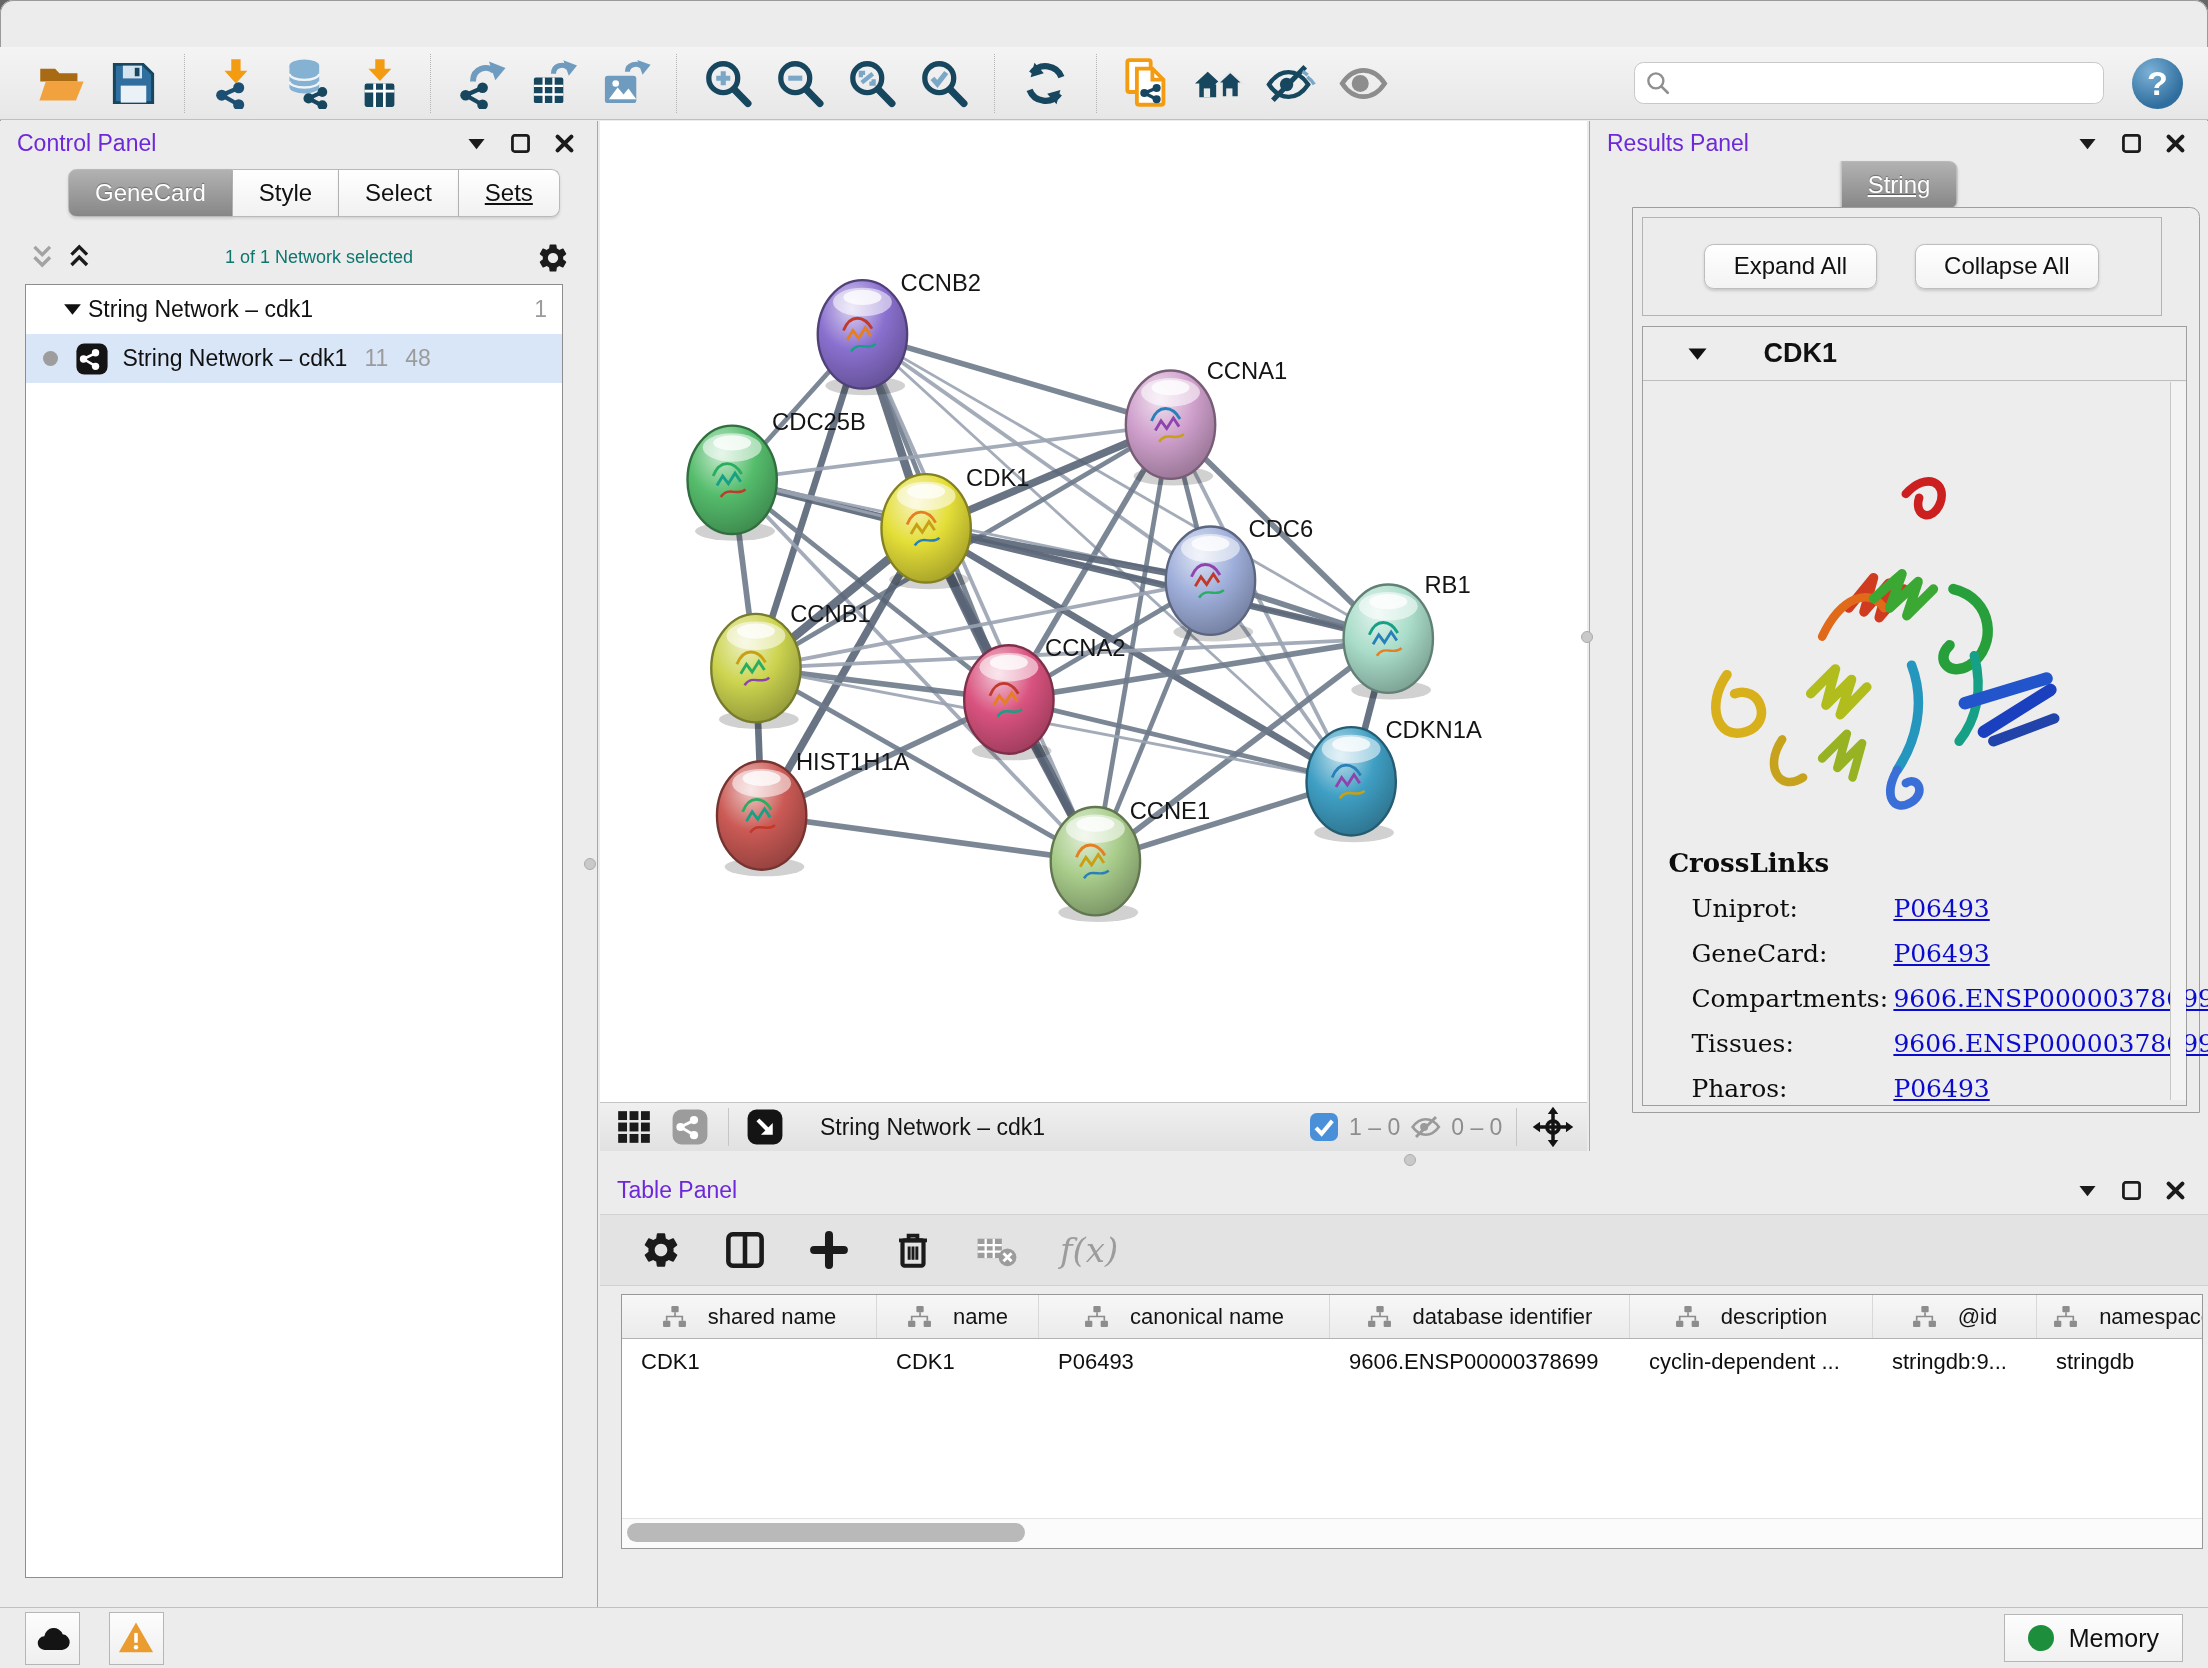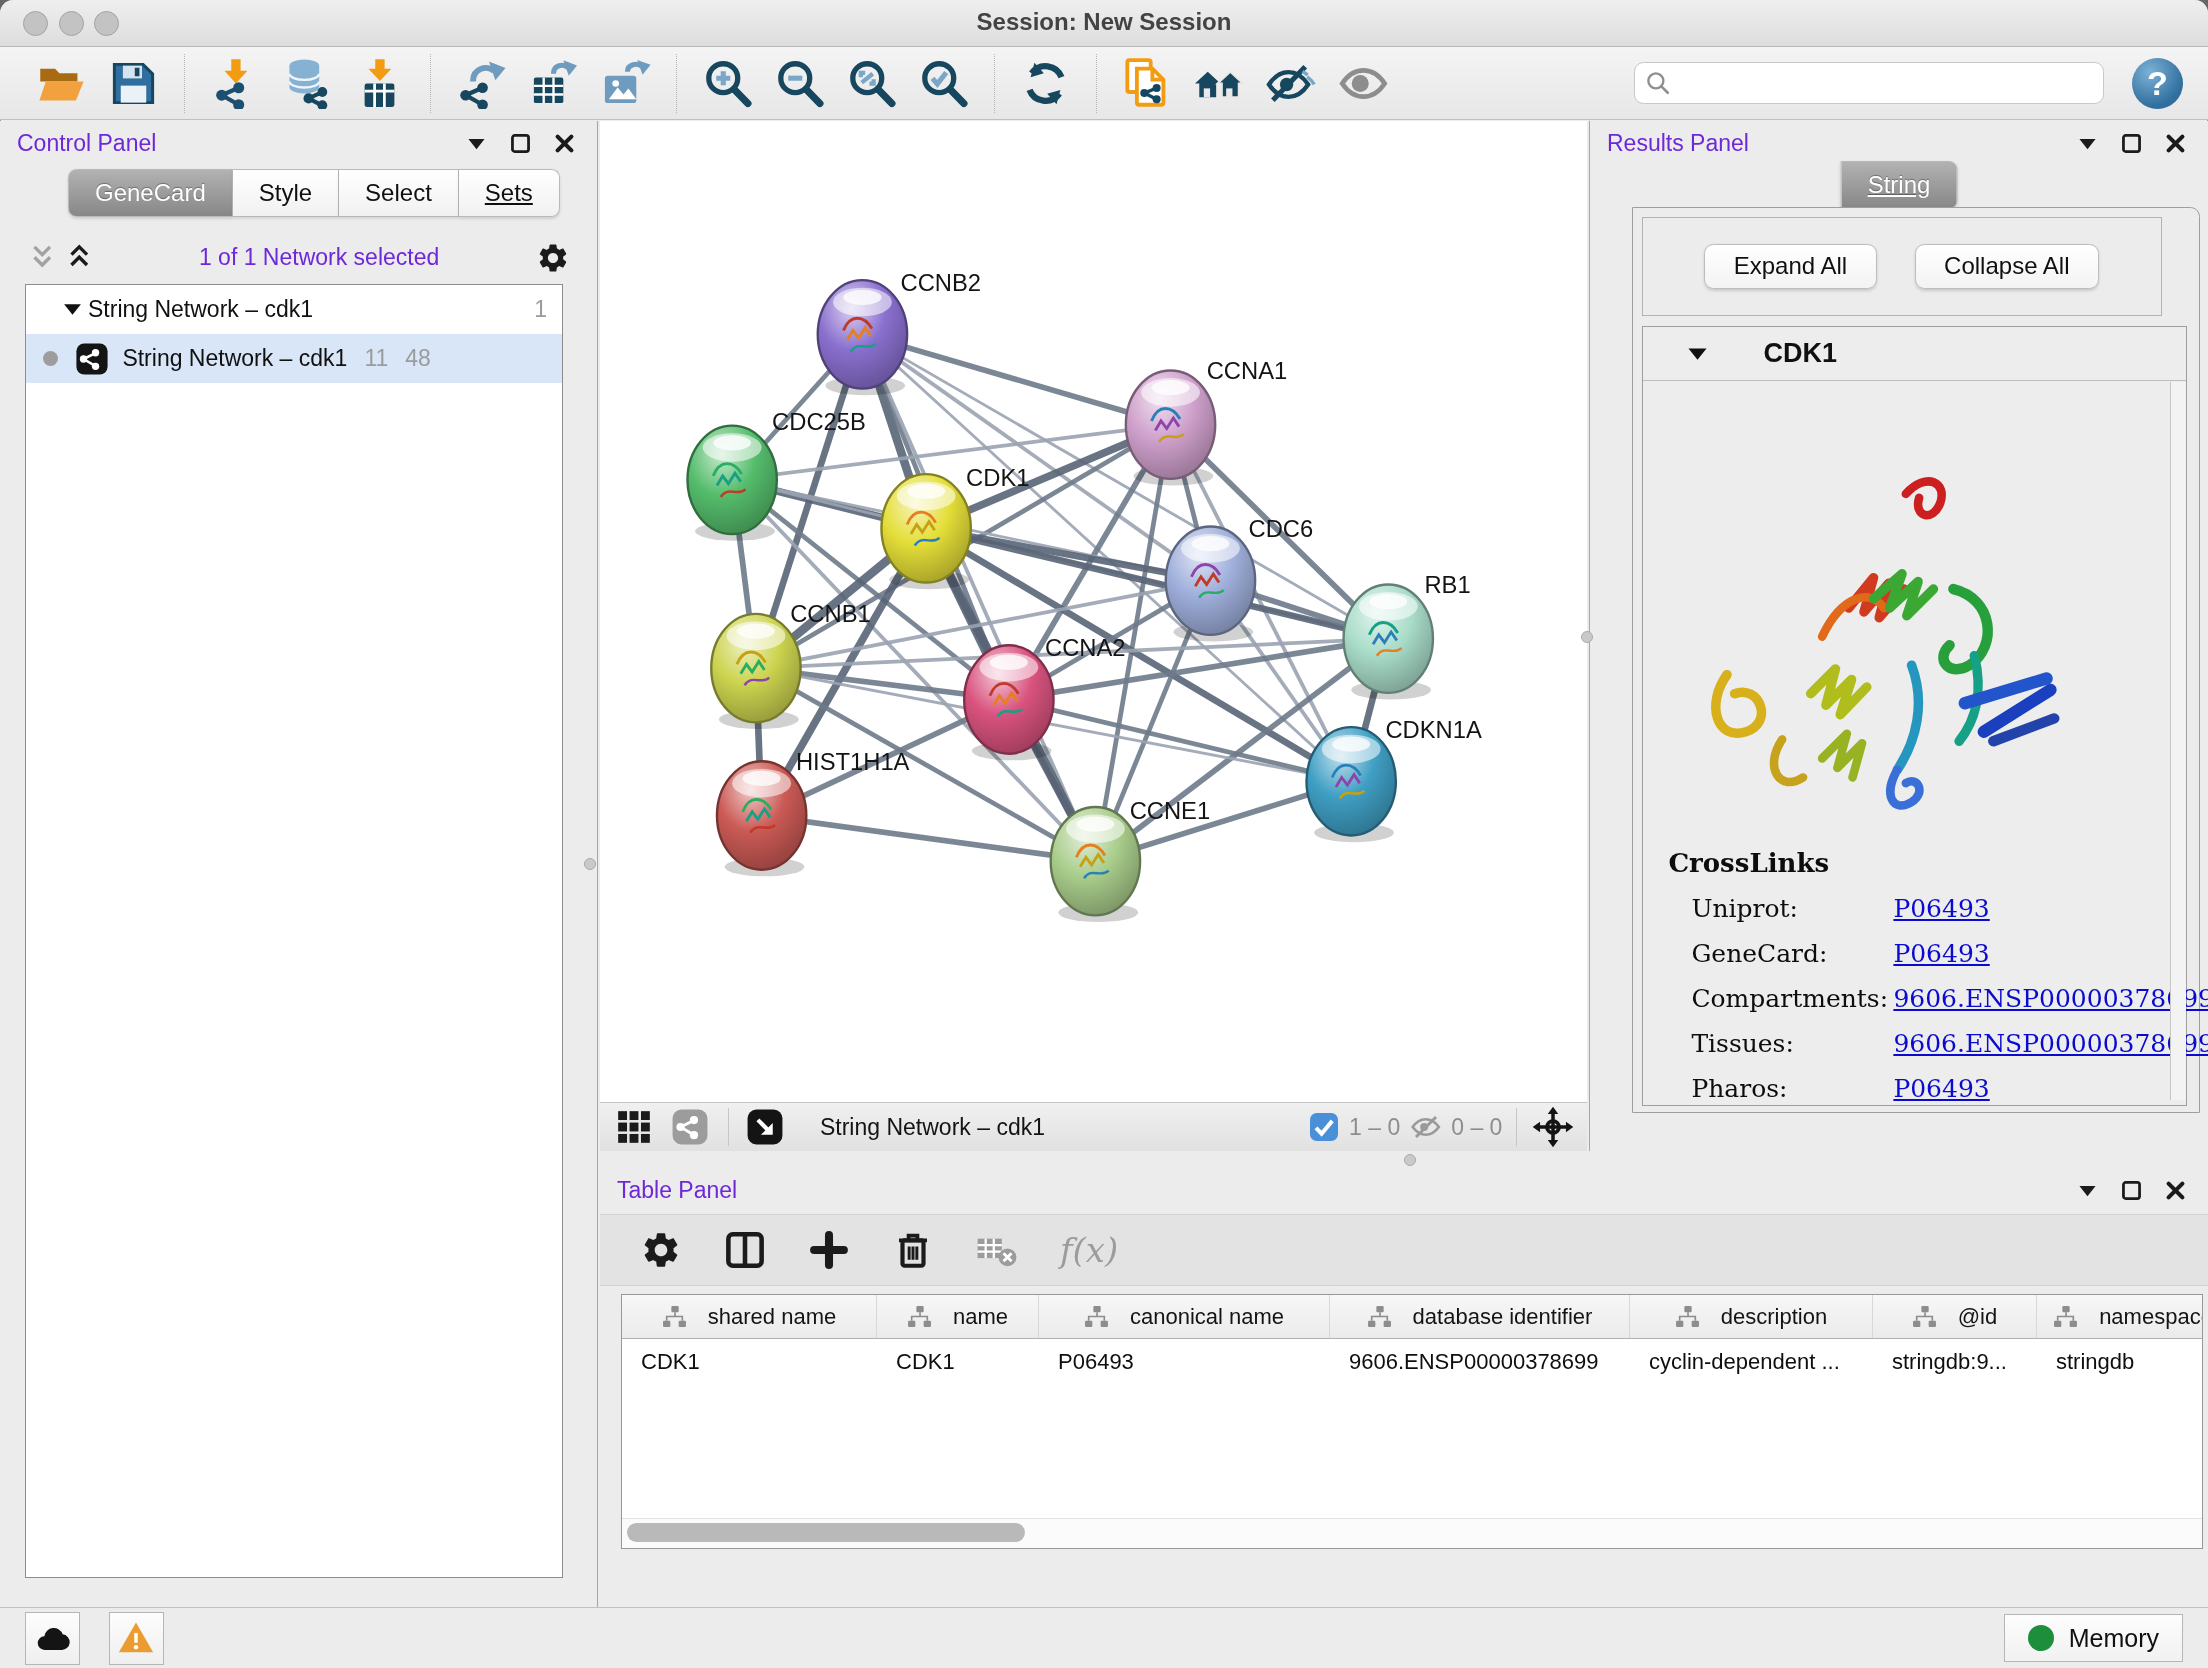--- a/index.html
+++ b/index.html
@@ -25,21 +25,21 @@
   .seg{display:flex;}
   .seg .tab{height:46px;line-height:46px;padding:0 26px;font-size:24px;background:linear-gradient(#ffffff,#f1f1f1);border:1px solid #b9b9b9;border-left:none;color:#101010;box-shadow:0 1.9px 2.9px rgba(0,0,0,.12);}
   .seg .tab:first-child{border-left:1px solid #b9b9b9;border-radius:8.6px 0 0 8.6px;}
   .seg .tab:last-child{border-radius:0 8.6px 8.6px 0;text-decoration:underline;}
   .seg .tab.active{background:linear-gradient(#b2b2b2,#878787);color:#fff;text-shadow:0 -1px 1px rgba(0,0,0,.35);}
   .btn{background:linear-gradient(#ffffff,#f3f3f3);border:1px solid #bdbdbd;border-radius:9.5px;font-size:24px;color:#101010;padding:7.6px 28.5px;box-shadow:0 1.9px 2.9px rgba(0,0,0,.15);}
   .grip{position:absolute;width:12.4px;height:12.4px;border-radius:50%;background:#c9c9c9;border:1px solid #ababab;box-sizing:border-box;z-index:5;}
   
   .cp{position:absolute;left:0;top:121px;width:598px;height:1487px;background:#ececec;border-right:1.9px solid #a6a6a6;box-sizing:border-box;}
   .cp-tabs{position:absolute;left:68px;top:48px;}
-  .cp-row{position:absolute;left:0;top:110px;width:100%;height:53px;display:flex;align-items:center;padding:0 27px;box-sizing:border-box;font-size:23px;color:#6d28d9;}
+  .cp-row{position:absolute;left:0;top:110px;width:100%;height:53px;display:flex;align-items:center;padding:0 27px;box-sizing:border-box;font-size:18px;color:#0f766e;}
   .cp-row .chev{width:30px;height:30px;margin-right:7.6px;}
   .cp-row .chev svg{width:28.5px;height:28.5px;}
   .cp-row .sel-summary{flex:1;text-align:center;}
   .cp-row .gearbtn svg{width:34px;height:34px;}
   .treebox{position:absolute;left:25px;top:163px;width:538px;height:1294px;background:#fff;border:1.9px solid #8d8d8d;box-sizing:border-box;}
   .trow{height:49px;display:flex;align-items:center;font-size:23px;color:#111;}
   .trow .cnt{color:#9b9b9b;}
   .trow-1{padding-left:30px;}
   .trow-1 .tri{width:32px;}
   .trow-1 .tri svg{width:21px;height:17px;}
@@ -102,28 +102,20 @@
   .sq-btn svg{width:38px;height:38px;}
   .mem-btn{margin-left:auto;height:48px;background:linear-gradient(#fdfdfd,#f1f1f1);border:1.9px solid #b6b6b6;display:flex;align-items:center;gap:15px;padding:0 23px;font-size:25px;color:#101010;box-sizing:border-box;}
   .mem-dot{width:26px;height:26px;border-radius:50%;background:#1d8f3c;}
   .ic{display:inline-flex;align-items:center;justify-content:center;}
 </style>
 </head>
 <body>
 
 <div class="window">
 
-  <div class="titlebar">
-    <div class="lights">
-      <span class="light"></span>
-      <span class="light"></span>
-      <span class="light"></span>
-    </div>
-    <div class="wtitle">Session: New Session</div>
-  </div>
 
   <div class="toolbar">
     <span id="tb-groups" style="display:flex;align-items:center;">
         <span class="tb-btn">
           <span class="ic">
             <svg viewBox="0 0 24 24">
               <path fill="#a96a14" d="M2 5h7l2 2.2h8.5V11H2z"></path>
               <path fill="#f1a23f" d="M4.6 11h17.8L18.8 20H1.6z"></path>
             </svg>
           </span>

